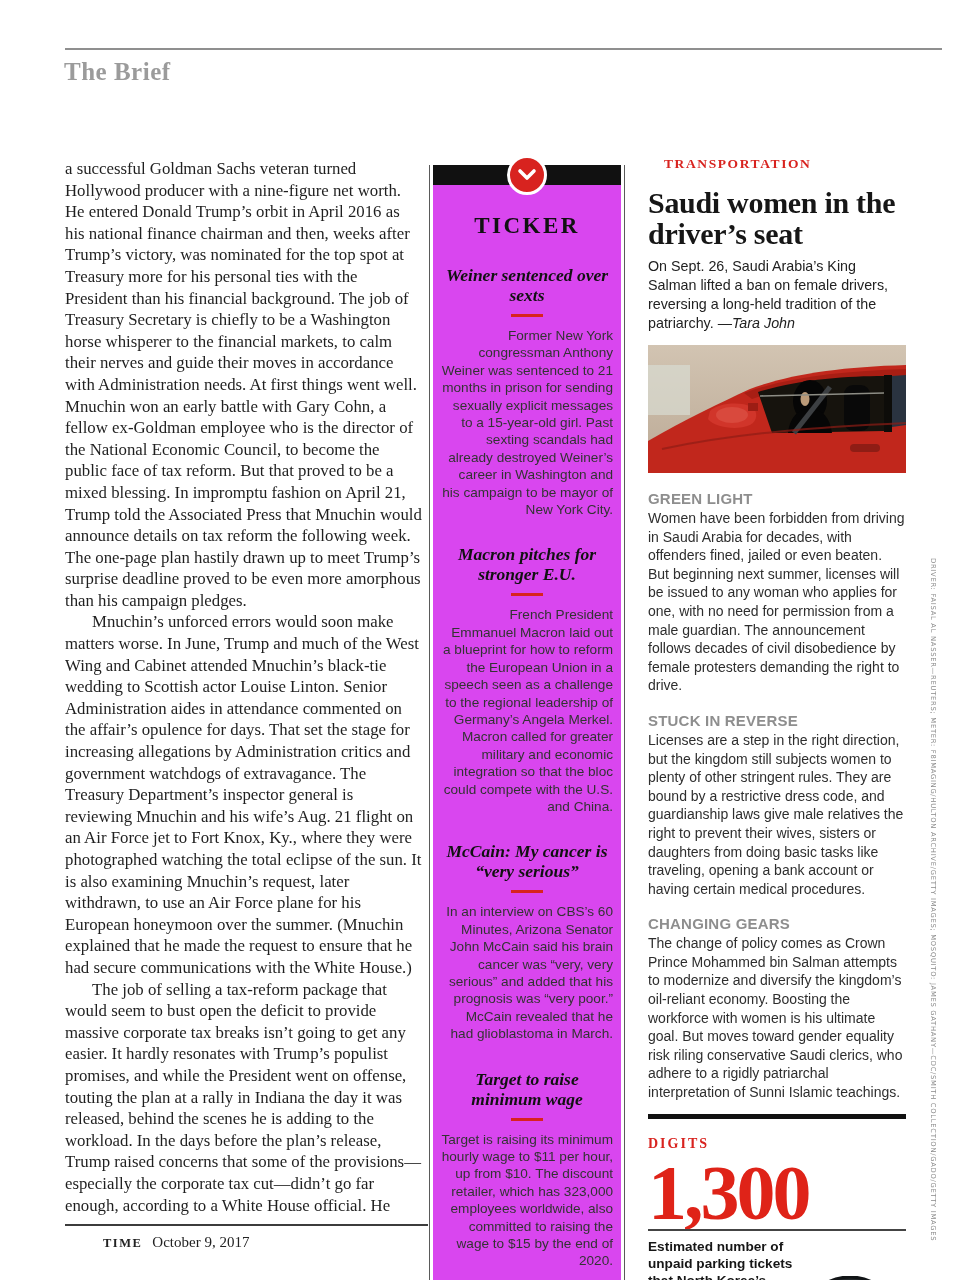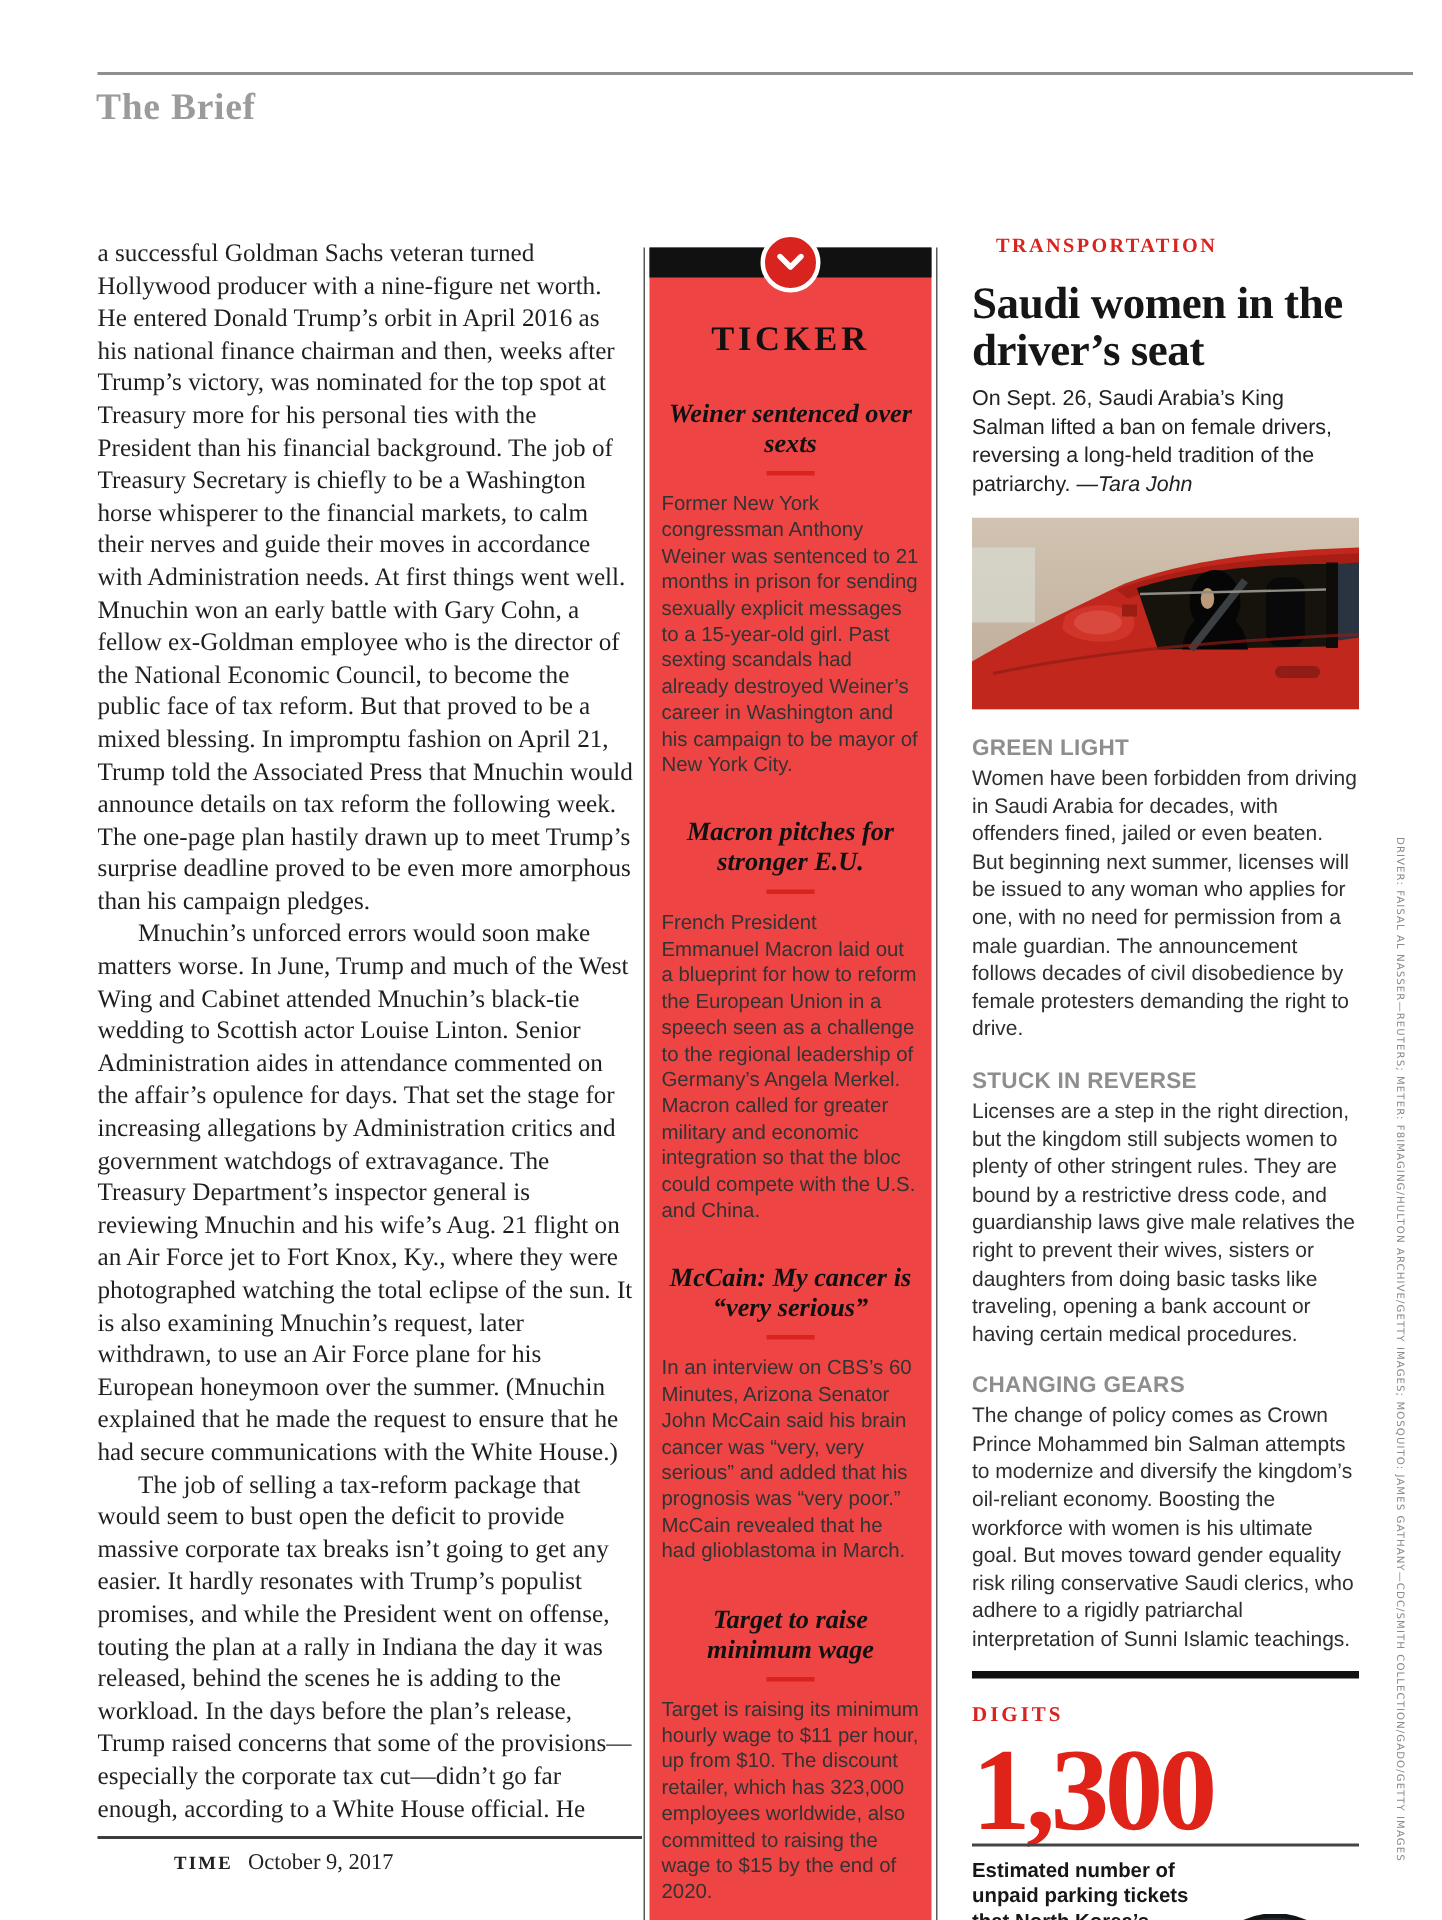--- a/index.html
+++ b/index.html
@@ -16,50 +16,50 @@
     font-family:"Liberation Serif","DejaVu Serif",serif;
   }
   
   .col-left{
     position:absolute;left:65px;top:158px;width:358px;max-height:1062px;overflow:hidden;
     font-size:16.8px;line-height:21.6px;color:#1f1f1f;
   }
   .col-left p{margin:0;}
   .col-left p.indent{text-indent:27px;}
   .foot-rule{position:absolute;left:65px;top:1224px;width:363px;height:2px;background:#3c3c3c;}
-  .footer{position:absolute;left:116px;top:1234px;font-size:15px;color:#222;}
+  .footer{position:absolute;left:103px;top:1234px;font-size:15px;color:#222;}
   .footer .mag{font-size:12.5px;font-weight:bold;letter-spacing:1.5px;margin-right:10px;}
   
   .ticker-wrap{
     position:absolute;left:429px;top:165px;width:196px;height:1115px;
     border-left:1px solid #5a5a5a;border-right:1px solid #5a5a5a;
     box-sizing:border-box;padding:0 3px;
   }
-  .ticker{background:#ef4444;height:100%;position:relative;box-sizing:border-box;padding:0 10px;}
+  .ticker{background:#d946ef;height:100%;position:relative;box-sizing:border-box;padding:0 10px;}
   .ticker-bar{position:absolute;left:0;top:0;width:100%;height:20px;background:#111;}
   .ticker-badge{
     position:absolute;left:50%;top:-10px;transform:translateX(-50%);
     width:40px;height:40px;border-radius:50%;background:#d8231f;
     border:3px solid #fff;box-sizing:border-box;z-index:2;
   }
   .ticker-badge svg{display:block;width:100%;height:100%;}
   .ticker-title{
     text-align:center;padding-top:48px;font-size:23px;font-weight:bold;
     letter-spacing:2.5px;color:#111;
     font-family:"Liberation Serif","DejaVu Serif",serif;
   }
   .titem{margin-top:26px;}
   .titem h3{
     margin:0 -4px;text-align:center;font-size:17.5px;line-height:20px;
     font-style:italic;font-weight:bold;color:#111;
     font-family:"Liberation Serif","DejaVu Serif",serif;
   }
   .titem .red-rule{width:32px;height:3px;background:#d8231f;margin:9px auto 10px auto;}
   .titem p{
-    margin:0 -2px;text-align:left;
+    margin:0 -2px;text-align:right;
     font-family:"Liberation Sans","DejaVu Sans",sans-serif;
     font-size:13.6px;line-height:17.4px;color:#333;
   }
   
   .col-right{position:absolute;left:648px;top:156px;width:258px;}
   .kicker{
     font-size:13.5px;font-weight:bold;letter-spacing:1.6px;color:#d8231f;
     font-family:"Liberation Serif","DejaVu Serif",serif;
     margin-left:16px;
   }

